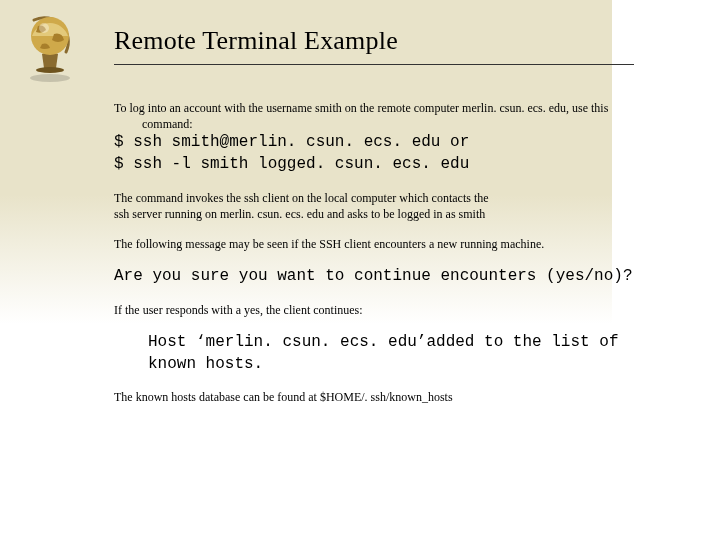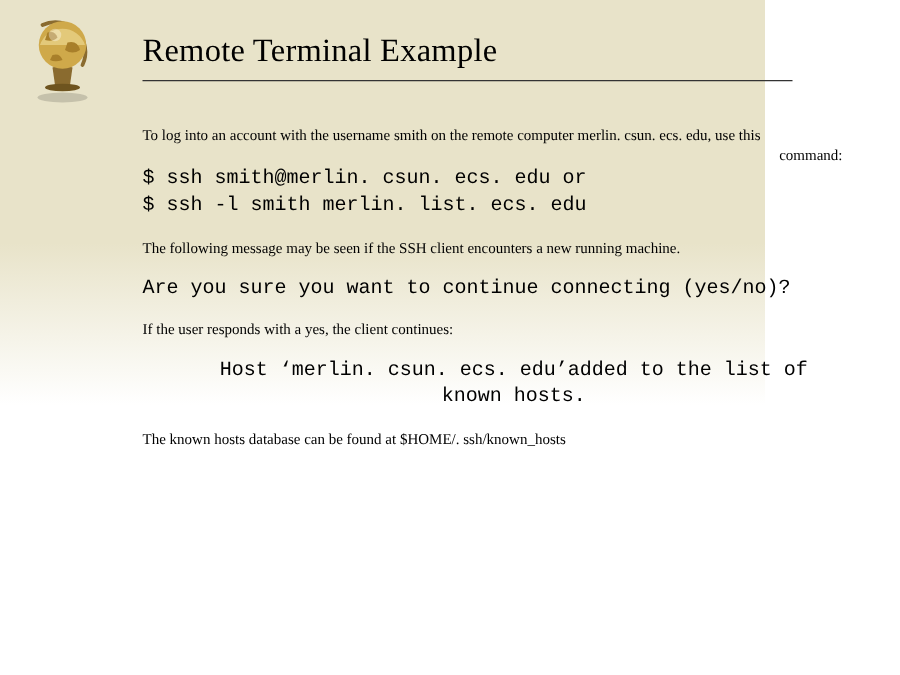--- a/index.html
+++ b/index.html
@@ -47,25 +47,23 @@
     left: 114px;
     width: 560px;
     font-size: 12px;
     line-height: 1.35;
   }
   .para {
     margin-bottom: 14px;
   }
   .indent {
     padding-left: 28px;
-    text-align: right;
   }
   .big-indent {
     padding-left: 34px;
-    text-align: center;
   }
   .mono {
     font-family: "Courier New", Courier, monospace;
     font-size: 16px;
   }
   .line {
     display: block;
   }
 </style>
 </head>
@@ -90,30 +88,34 @@
 
   <div class="title">Remote Terminal Example</div>
   <div class="title-underline"></div>
 
   <div class="body">
 
     <div class="para">
       <span class="line">To log into an account with the username smith on the remote computer merlin. csun. ecs. edu, use this</span>
       <span class="line indent">command:</span>
       <span class="line mono">$ ssh smith@merlin. csun. ecs. edu or</span>
-      <span class="line mono">$ ssh -l smith merlin. list. ecs. edu</span>
+      <span class="line mono">$ ssh -l smith logged. csun. ecs. edu</span>
     </div>
 
+    <div class="para">
+      <span class="line">The command invokes the ssh client on the local computer which contacts the</span>
+      <span class="line">ssh server running on merlin. csun. ecs. edu and asks to be logged in as smith</span>
+    </div>
 
     <div class="para">
       <span class="line">The following message may be seen if the SSH client encounters a new running machine.</span>
     </div>
 
     <div class="para mono">
-      <span class="line">Are you sure you want to continue connecting (yes/no)?</span>
+      <span class="line">Are you sure you want to continue encounters (yes/no)?</span>
     </div>
 
     <div class="para">
       <span class="line">If the user responds with a yes, the client continues:</span>
     </div>
 
     <div class="para mono big-indent">
       <span class="line">Host ‘merlin. csun. ecs. edu’added to the list of known hosts.</span>
     </div>
 

